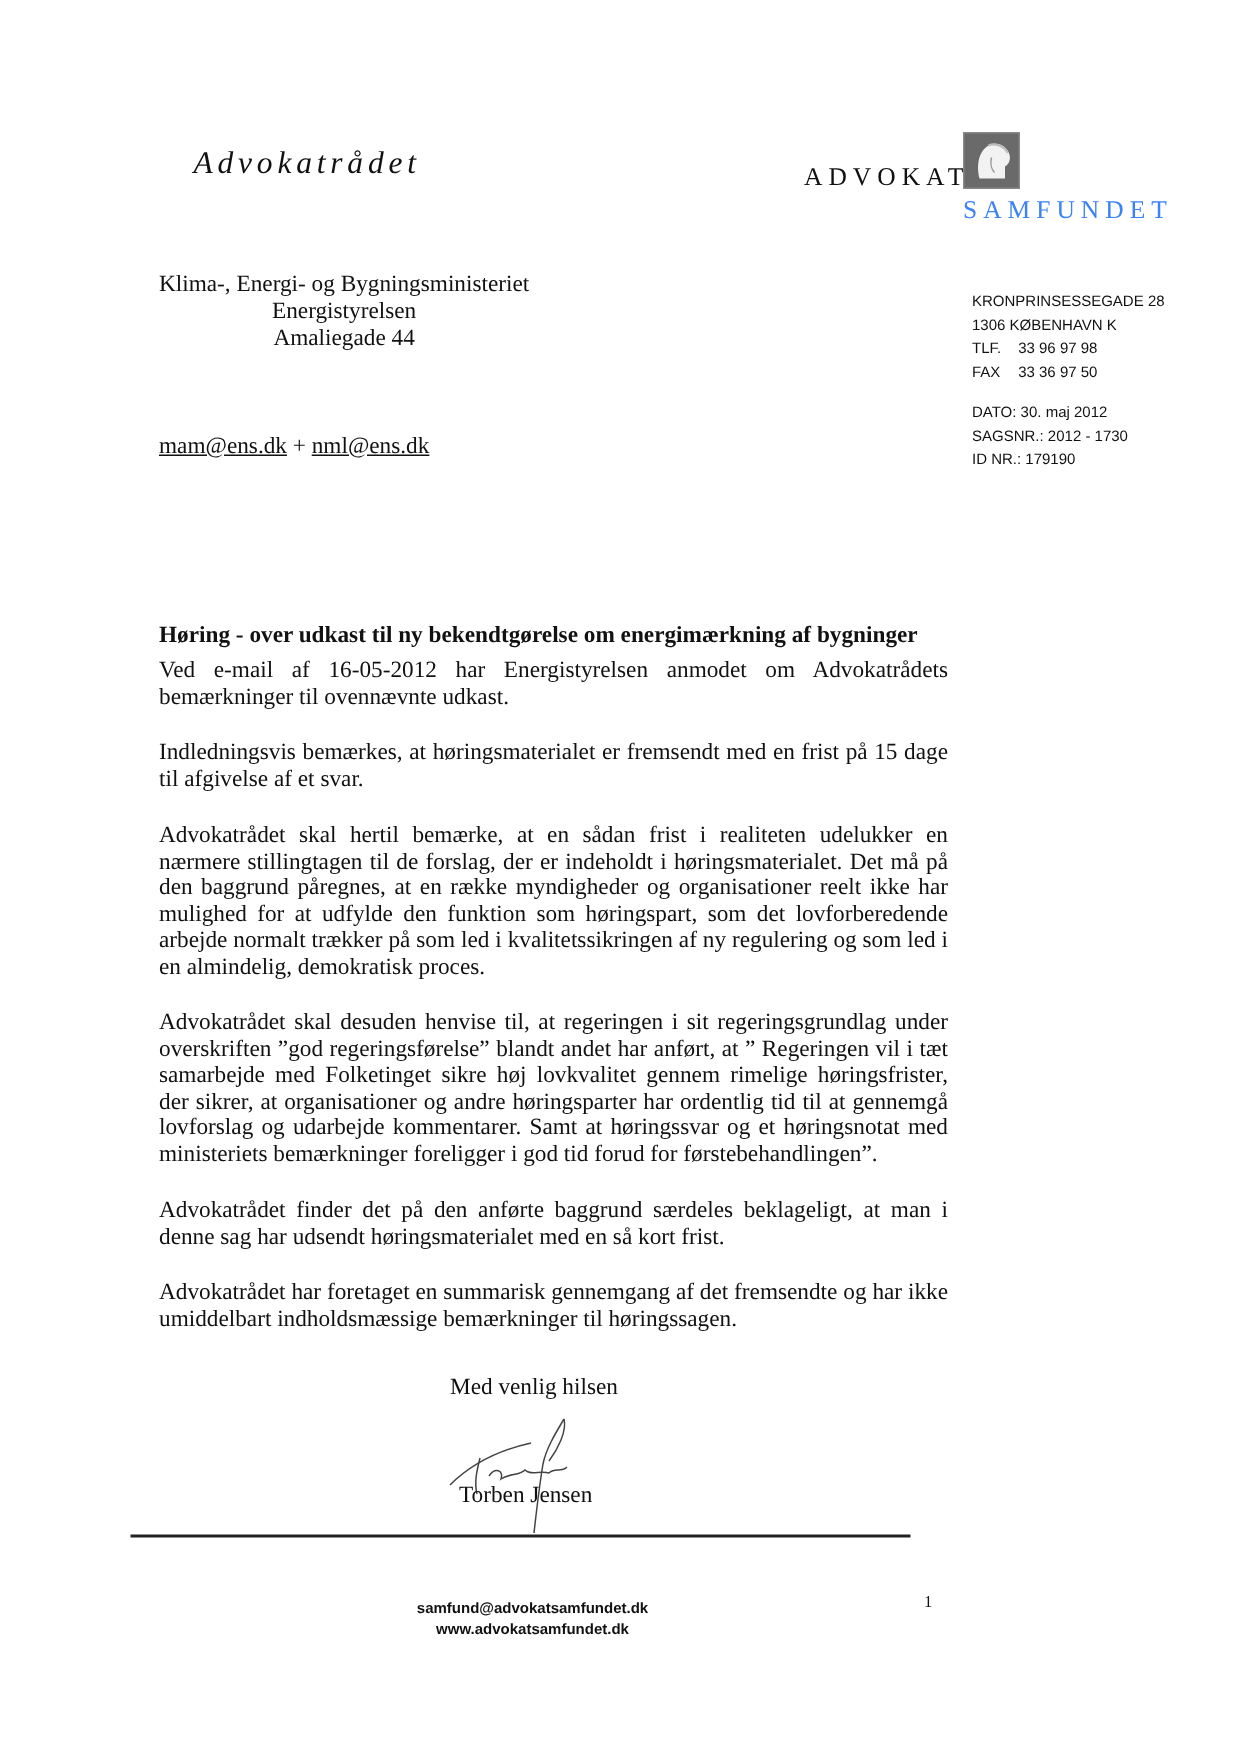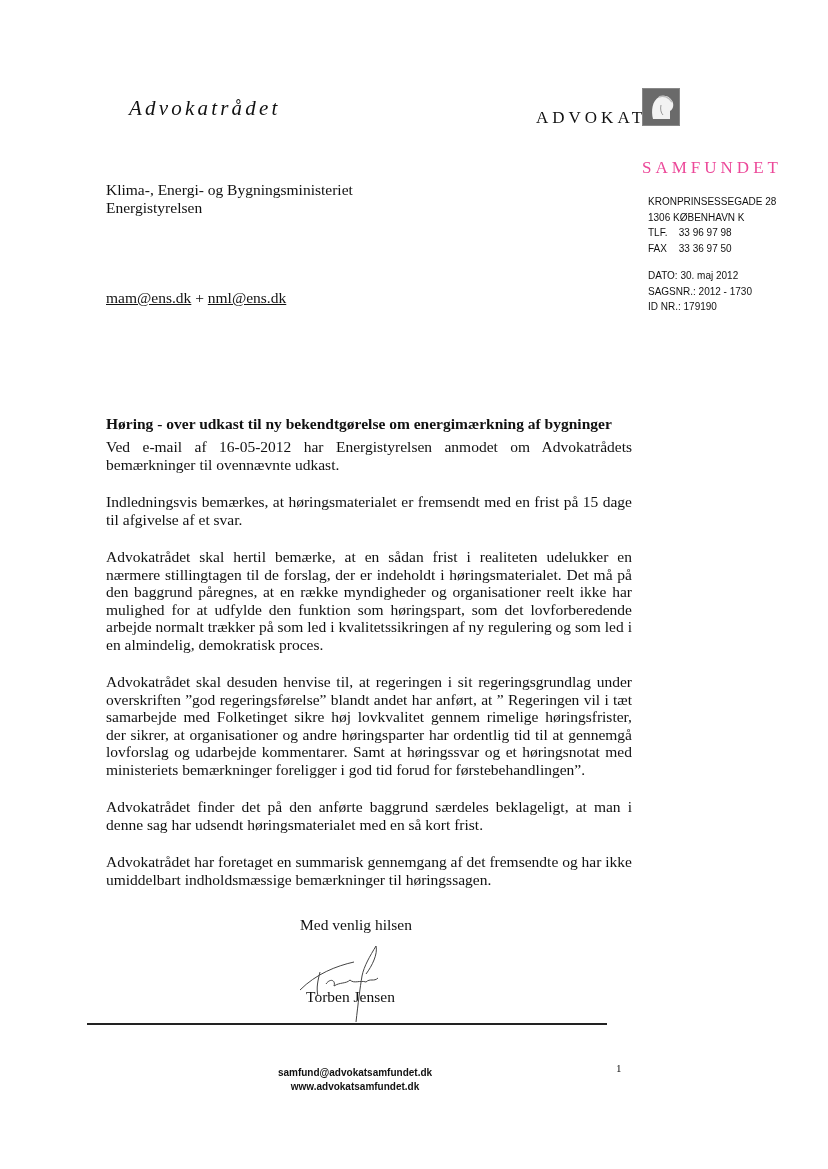--- a/index.html
+++ b/index.html
@@ -3,23 +3,23 @@
 <meta charset="utf-8">
 <style>
   html, body { margin: 0; padding: 0; background: #ffffff; }
   body { width: 828px; height: 1169px; position: relative; overflow: hidden;
          font-family: "Liberation Serif", serif; color: #111; }
   .abs { position: absolute; }
   .brand-left { left: 106px; top: 96px; font-style: italic; font-size: 21px; letter-spacing: 3.2px; color: #111; margin-left: 23px; }
   .logo-top { left: 536px; top: 108px; font-size: 17px; letter-spacing: 4px; color: #111; }
   .logo-box { left: 642px; top: 88px; width: 36px; height: 36px; background: #6a6a6a; border: 1px solid #888; }
   .logo-box svg { display: block; }
-  .logo-bottom { left: 642px; top: 130px; font-size: 17px; letter-spacing: 4px; color: #ec4899; margin-top: 28px; }
+  .logo-bottom { left: 642px; top: 130px; font-size: 17px; letter-spacing: 4px; color: #3b82f6; }
   .recipient { left: 106px; top: 181px; font-size: 15.5px; line-height: 18px; }
-  .recipient div { white-space: nowrap; }
+  .recipient div { white-space: nowrap; text-align: center; }
   .emails { left: 106px; top: 289px; font-size: 15.5px; }
   .emails a { color: #111; text-decoration: underline; margin-top: 11px; }
   .sender { left: 648px; top: 194px; font-size: 10px; line-height: 15.5px; font-family: "Liberation Sans", sans-serif; font-stretch: condensed; }
   .sender .row { white-space: nowrap; }
   .sender .lbl { display: inline-block; width: 28px; }
   .meta { left: 648px; top: 268px; font-size: 10px; line-height: 15.5px; font-family: "Liberation Sans", sans-serif; }
   .meta div { white-space: nowrap; }
   .subject { left: 106px; top: 415px; font-size: 15.5px; font-weight: bold; white-space: nowrap; }
   .body { left: 106px; top: 438px; width: 526px; font-size: 15.5px; line-height: 17.5px; text-align: justify; }
   .body p { margin: 0 0 20px 0; }
@@ -41,20 +41,21 @@
     <path d="M10 30 C8 22 9 12 16 8 C22 5 28 8 30 14 C31 18 29 21 27 22 L27 30 Z" fill="#f2f2f2"></path>
     <path d="M16 8 C20 6 26 8 29 13" stroke="#bbb" stroke-width="1.5" fill="none"></path>
     <path d="M18 16 C17 20 18 24 20 26" stroke="#999" stroke-width="1" fill="none"></path>
   </svg>
 </div>
 <div class="abs logo-bottom">SAMFUNDET</div>
 
 <div class="abs recipient">
   <div>Klima-, Energi- og Bygningsministeriet</div>
   <div>Energistyrelsen</div>
+  <div>Amaliegade 44</div>
 </div>
 
 <div class="abs emails">
   <a>mam@ens.dk</a><span style="white-space:pre"> + </span><a>nml@ens.dk</a>
 </div>
 
 <div class="abs sender">
   <div class="row">KRONPRINSESSEGADE 28</div>
   <div class="row">1306 KØBENHAVN K</div>
   <div class="row"><span class="lbl">TLF.</span> <span>33 96 97 98</span></div>

